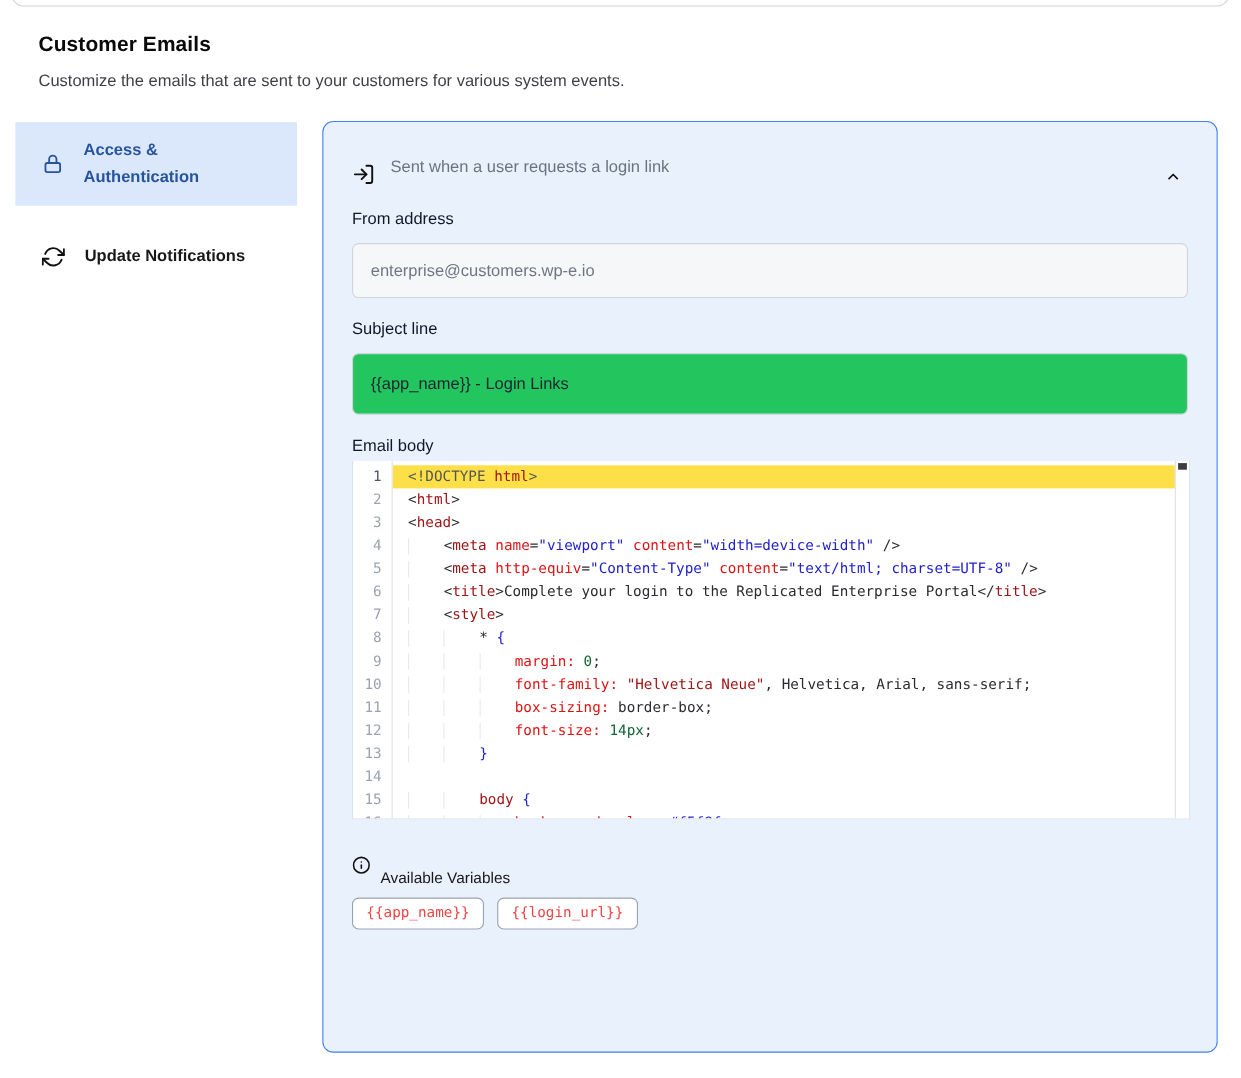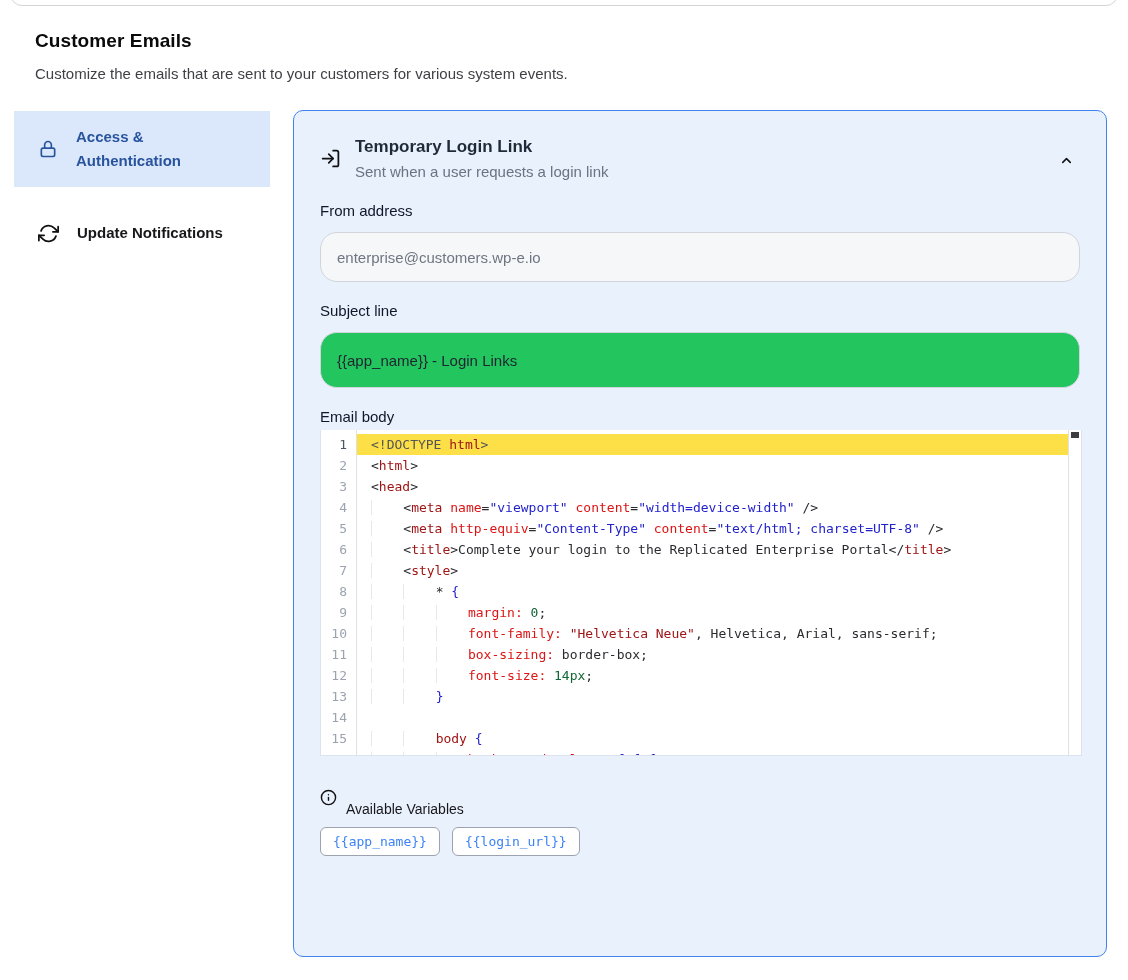--- a/index.html
+++ b/index.html
@@ -31,21 +31,21 @@
   .panel-head { margin-top: 26px; display: flex; align-items: flex-start; gap: 14px; position: relative; }
   .panel-head-icon { margin-top: 11px; display: flex; }
   .panel-title { font-size: 17px; font-weight: 700; color: #1f2937; }
   .panel-sub { margin-top: 6px; font-size: 15px; color: #6b7280; }
   .collapse-btn { position: absolute; right: 2px; top: 12px; background: none; border: none;
     cursor: pointer; display: flex; padding: 4px; }
 
   .field-label { margin-top: 20px; font-size: 15px; font-weight: 500; color: #0f172a; height: 22px; }
   .field-label.first { margin-top: 22px; }
   .text-input { margin-top: 8px; width: 100%; height: 50px; border: 1px solid #d1d5db;
-    border-radius: 17px; padding: 0 16px; font-size: 15px; font-family: "Liberation Sans", sans-serif; }
+    border-radius: 6px; padding: 0 16px; font-size: 15px; font-family: "Liberation Sans", sans-serif; }
   .text-input.readonly { background: #f6f7f9; color: #6f7683; }
   .text-input.editable { background: #22c55e; color: #1f2430; height: 56px; }
 
   
   .tabbar { margin-top: 6px; display: flex; border-bottom: 1px solid #ccd4e4; height: 37px; }
   .tab { font-size: 15px; color: #18181b; background: none; border: none; cursor: pointer;
     padding: 0 22px; height: 37px; font-family: "Liberation Sans", sans-serif; }
   .tab.active { color: #2563eb; font-weight: 700; border-bottom: 3px solid #2563eb; padding: 0 17px; }
 
   
@@ -71,21 +71,21 @@
   .t-ws    { border-left: 1px solid #e8e8e8; }
   .vscroll { position: absolute; top: 0; right: 0; width: 13px; height: 100%;
     background: #fff; border-left: 1px solid #e1e1e1; }
   .vthumb { position: absolute; top: 2px; left: 2px; width: 8px; height: 6px; background: #3d3d3f; }
 
   
   .vars-row { margin-top: 22px; display: flex; align-items: center; gap: 9px; }
   .vars-label { font-size: 14px; color: #18181b; margin-top: 23px; }
   .chips { margin-top: 10px; display: flex; gap: 12px; }
   .chip { background: #fff; border: 1px solid #9ca3af; border-radius: 6px; padding: 6px 12px;
-    font-family: "DejaVu Sans Mono", monospace; font-size: 13px; color: #3b82f6; cursor: pointer; }
+    font-family: "DejaVu Sans Mono", monospace; font-size: 13px; color: #ef4444; cursor: pointer; }
 
   
   .foot { margin-top: 26px; display: flex; align-items: center; }
   .updated { font-size: 15px; color: #27272a; }
   .btn { font-family: "Liberation Sans", sans-serif; cursor: pointer; }
   .btn-restore { margin-left: 16px; font-size: 14px; color: #18181b; background: #fff;
     border: 1px solid #52525b; border-radius: 6px; padding: 6px 13px; }
   .foot-spacer { flex: 1 1 auto; }
   .btn-cancel { font-size: 15px; color: #18181b; background: #fff; border: 1px solid #52525b;
     border-radius: 8px; padding: 8px 18px; }
@@ -130,21 +130,20 @@
 
   <div class="panel-head">
     <span class="panel-head-icon">
       <svg width="21" height="21" viewBox="0 0 24 24" fill="none" stroke="#111113" stroke-width="2" stroke-linecap="round" stroke-linejoin="round">
         <path d="M15 3h4a2 2 0 0 1 2 2v14a2 2 0 0 1-2 2h-4"></path>
         <polyline points="10 17 15 12 10 7"></polyline>
         <line x1="15" y1="12" x2="3" y2="12"></line>
       </svg>
     </span>
     <div>
-      <div class="panel-title">Temporary Login Link</div>
       <div class="panel-sub">Sent when a user requests a login link</div>
     </div>
     <button class="collapse-btn">
       <span>
         <svg width="15" height="15" viewBox="0 0 24 24" fill="none" stroke="#111113" stroke-width="2.4" stroke-linecap="round" stroke-linejoin="round">
           <polyline points="6 15 12 9 18 15"></polyline>
         </svg>
       </span>
     </button>
   </div>

